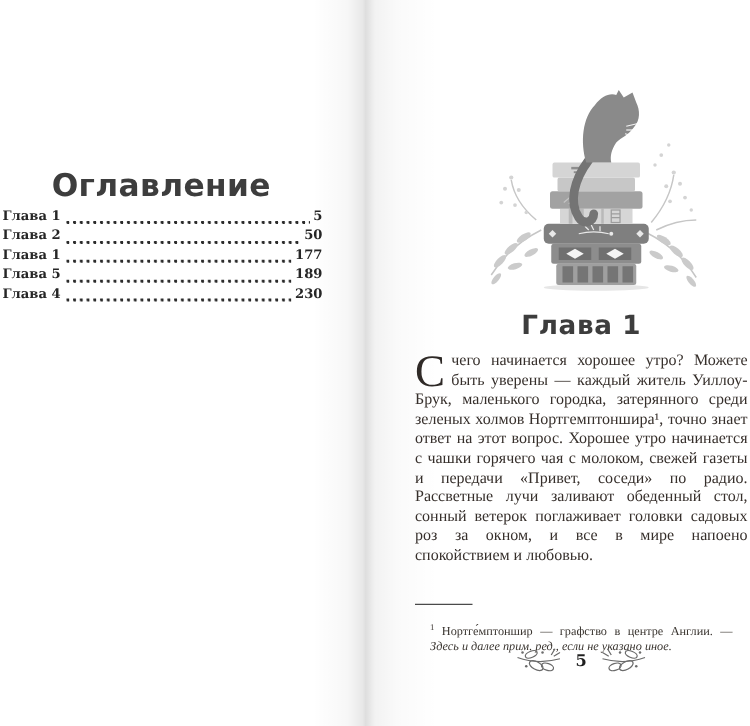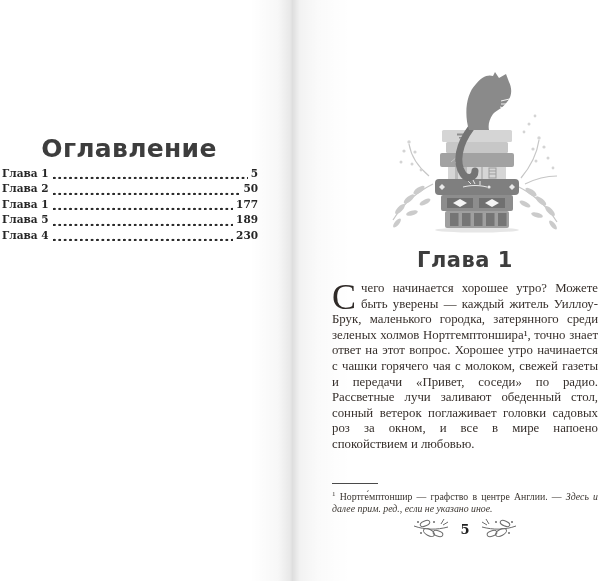--- a/index.html
+++ b/index.html
@@ -53,21 +53,21 @@
     font-size:12.8px;line-height:15.6px;text-align:justify;
   }
   .body-text p{margin:0;}
   .dropcap{
     float:left;font-size:36px;line-height:29px;padding:2px 5px 0 0;color:#2f2a27;
   }
   .para-indent{text-indent:13px;}
   
   .footnote{position:absolute;top:483px;left:332px;width:266px;}
   .footnote-rule{width:46px;height:0;border-top:1px solid #4a4a4a;margin:0 0 4px 0;}
-  .footnote p{margin:0;font-size:9.8px;line-height:12px;text-align:justify;color:#3a3530;}
+  .footnote p{margin:12px;font-size:9.8px;line-height:12px;text-align:justify;color:#3a3530;}
   .footnote sup{font-size:7px;vertical-align:super;}
   .footnote em{font-style:italic;}
   
   .page-footer{
     position:absolute;top:514px;left:332px;width:266px;height:30px;
     display:flex;justify-content:center;align-items:center;gap:11px;
   }
   .page-number{
     font-family:"DejaVu Serif",serif;font-weight:bold;font-size:13px;color:#1f1f1f;
   }

